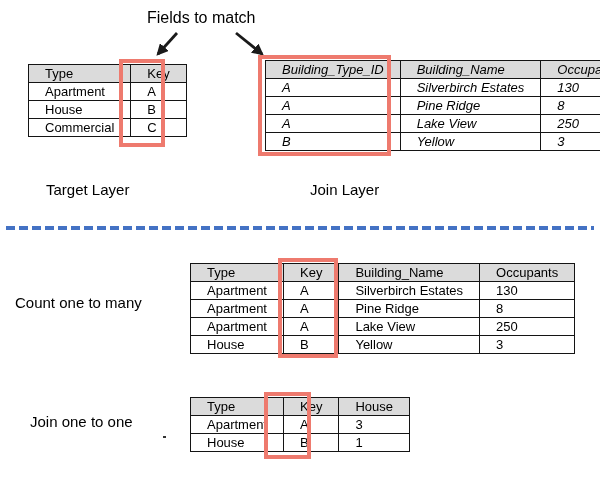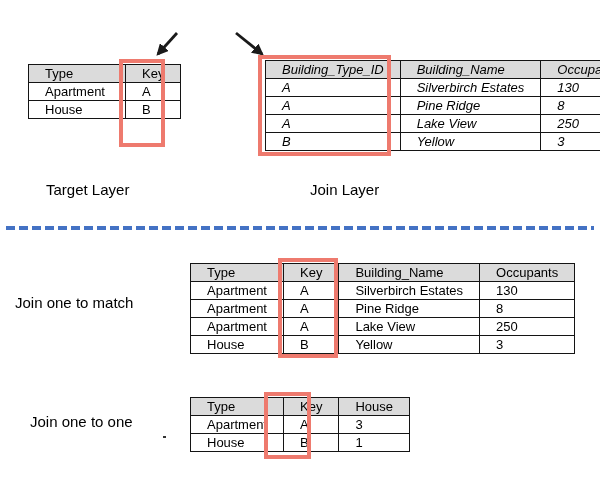--- a/index.html
+++ b/index.html
@@ -49,38 +49,43 @@
   <svg class="overlay" width="600" height="477">
     <defs>
       <marker id="ah" viewBox="0 0 10 10" refX="8" refY="5" markerWidth="4.2" markerHeight="4.2" orient="auto-start-reverse">
         <path d="M0,0 L10,5 L0,10 z" fill="#1a1a1a"></path>
       </marker>
     </defs>
     <line x1="177" y1="33" x2="158" y2="54" stroke="#1a1a1a" stroke-width="2.8" marker-end="url(#ah)"></line>
     <line x1="236" y1="33" x2="262" y2="54" stroke="#1a1a1a" stroke-width="2.8" marker-end="url(#ah)"></line>
   </svg>
 
+  <div class="lbl lbl-fields">Fields to match</div>
 
   <table class="t t-target">
     <colgroup>
         <col style="width:97px">
         <col style="width:35px">
       </colgroup>
     <tbody>
         <tr class="hdr">
       <td>Type</td>
       <td>Key</td>
     </tr>
     <tr>
       <td>Apartment</td>
       <td>A</td>
     </tr>
     <tr>
       <td>House</td>
       <td>B</td>
+    </tr>
+    <tr>
+      <td>Commercial</td>
+      <td>C</td>
     </tr>
   </tbody>
     </table>
 
   <table class="t t-join">
     <colgroup>
         <col style="width:118px">
         <col style="width:127px">
         <col style="width:70px">
       </colgroup>
@@ -111,21 +116,21 @@
       <td>3</td>
     </tr>
   </tbody>
     </table>
 
   <div class="lbl lbl-join">Join Layer</div>
   <div class="lbl lbl-target">Target Layer</div>
 
   <div class="divider"></div>
 
-  <div class="lbl lbl-otm">Join one to match</div>
+  <div class="lbl lbl-otm">Count one to many</div>
 
   <table class="t t-otm">
     <colgroup>
         <col style="width:93px">
         <col style="width:50px">
         <col style="width:134px">
         <col style="width:71px">
       </colgroup>
     <tbody>
         <tr class="hdr">

